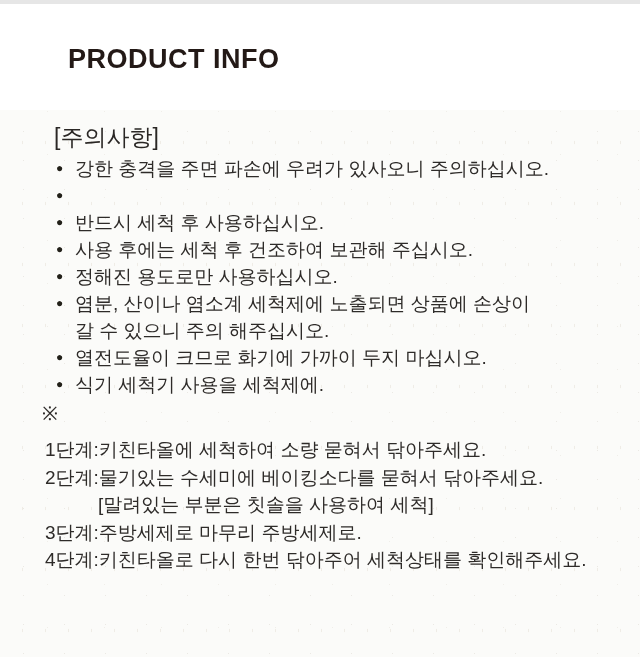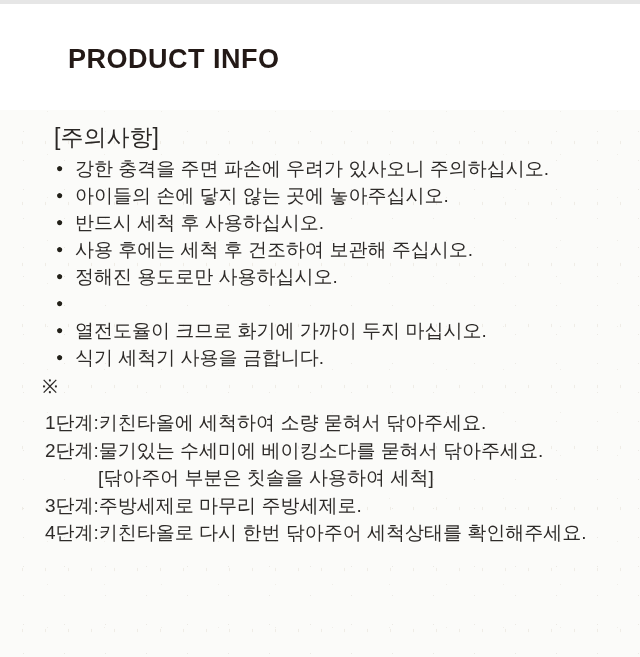--- a/index.html
+++ b/index.html
@@ -106,53 +106,54 @@
 
     <div class="notice-heading">[주의사항]</div>
 
     <div class="bullets">
       <div class="bullet-row">
         <span class="bullet-dot">●</span>
         <span class="bullet-text">강한 충격을 주면 파손에 우려가 있사오니 주의하십시오.</span>
       </div>
       <div class="bullet-row">
         <span class="bullet-dot">●</span>
-        <span class="bullet-text">아이들의 손에 닿지 않는 곳에 놓아주십시오.</span>
       </div>
       <div class="bullet-row">
         <span class="bullet-dot">●</span>
         <span class="bullet-text">반드시 세척 후 사용하십시오.</span>
       </div>
       <div class="bullet-row">
         <span class="bullet-dot">●</span>
         <span class="bullet-text">사용 후에는 세척 후 건조하여 보관해 주십시오.</span>
       </div>
       <div class="bullet-row">
         <span class="bullet-dot">●</span>
         <span class="bullet-text">정해진 용도로만 사용하십시오.</span>
       </div>
       <div class="bullet-row">
         <span class="bullet-dot">●</span>
+        <span class="bullet-text">염분, 산이나 염소계 세척제에 노출되면 상품에 손상이
+갈 수 있으니 주의 해주십시오.</span>
       </div>
       <div class="bullet-row">
         <span class="bullet-dot">●</span>
         <span class="bullet-text">열전도율이 크므로 화기에 가까이 두지 마십시오.</span>
       </div>
       <div class="bullet-row">
         <span class="bullet-dot">●</span>
-        <span class="bullet-text">식기 세척기 사용을 금합니다.</span>
+        <span class="bullet-text">식기 세척기 사용을 세척제에.</span>
       </div>
     </div>
 
     <div class="note">
       <span class="note-mark">※</span>
     </div>
 
     <div class="steps">
       <div class="step">1단계:키친타올에 세척하여 소량 묻혀서 닦아주세요.</div>
       <div class="step">2단계:물기있는 수세미에 베이킹소다를 묻혀서 닦아주세요.</div>
-      <div class="step indent">[닦아주어 부분은 칫솔을 사용하여 세척]</div>
+      <div class="step indent">[말려있는 부분은 칫솔을 사용하여 세척]</div>
       <div class="step">3단계:주방세제로 마무리 주방세제로.</div>
       <div class="step">4단계:키친타올로 다시 한번 닦아주어 세척상태를 확인해주세요.</div>
     </div>
 
   </div>
 </div>
 
 </body></html>

